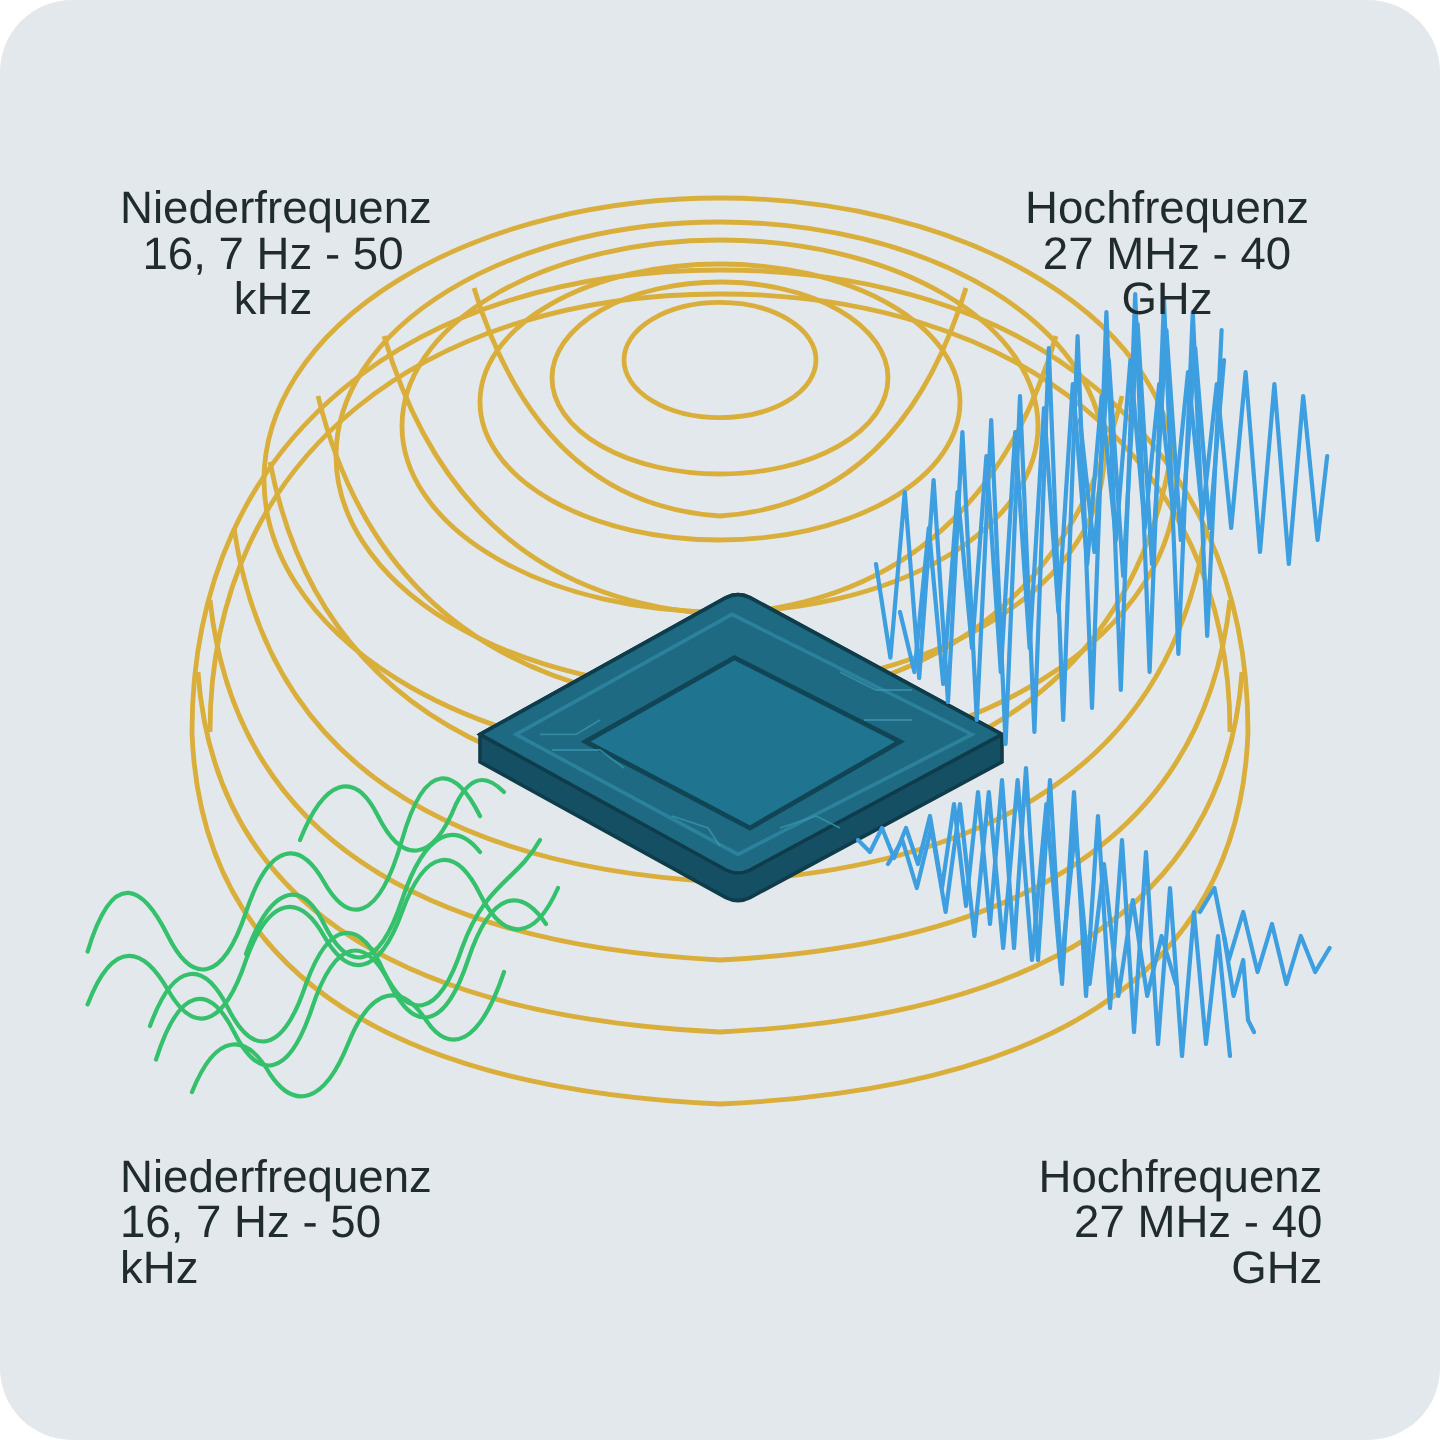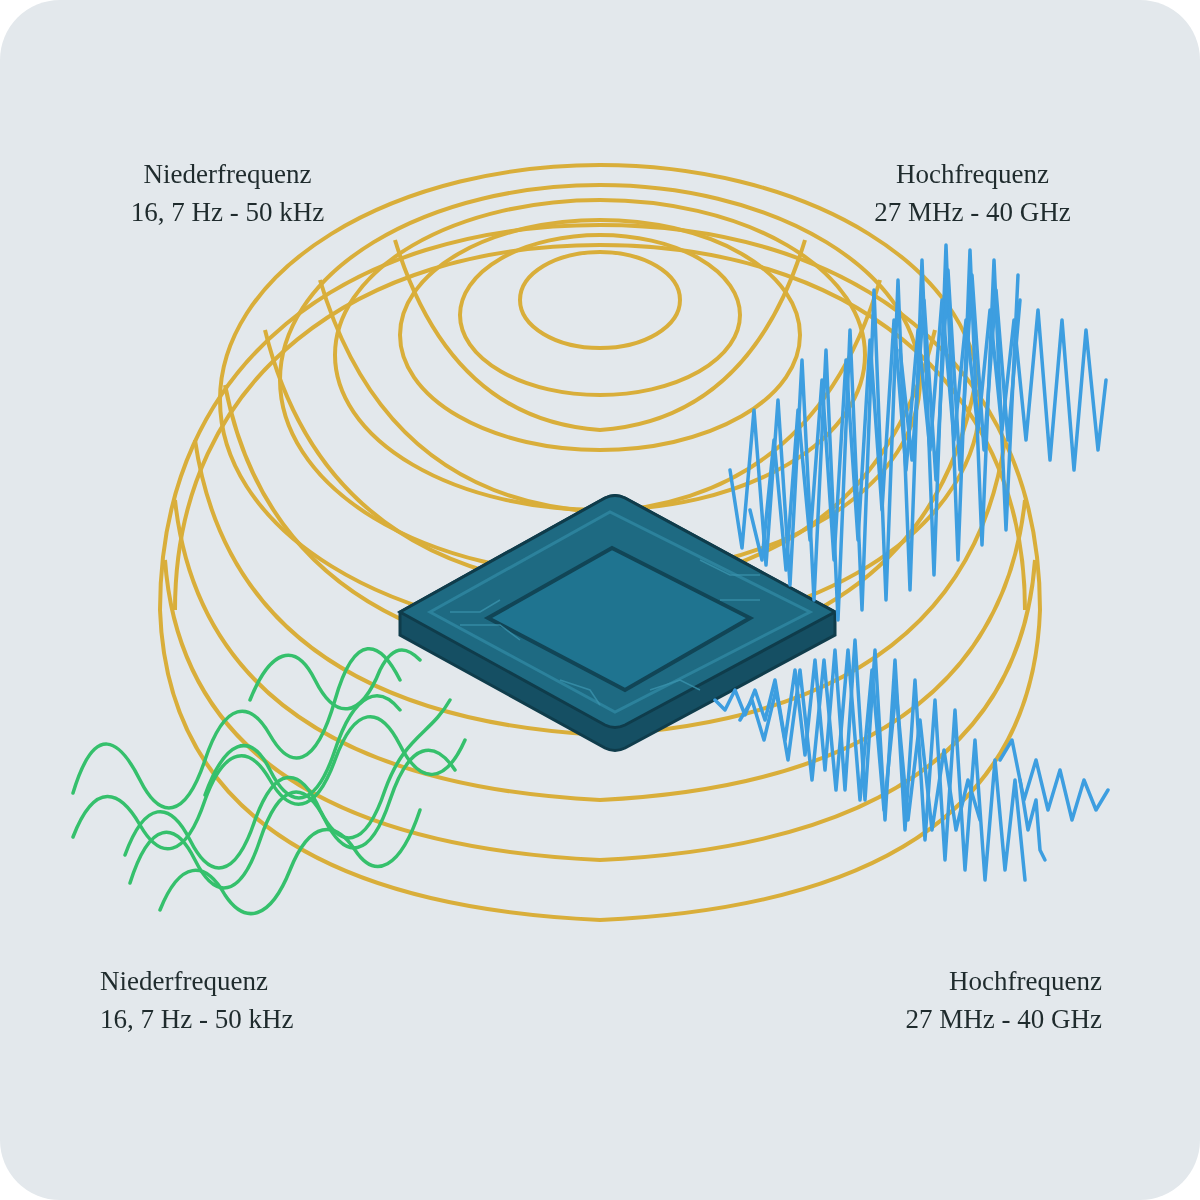--- a/index.html
+++ b/index.html
@@ -2,22 +2,22 @@
 <html><head>
   <meta charset="utf-8">
   <style>
     html, body { margin: 0; padding: 0; background: #ffffff; }
     body { width: 1200px; height: 1200px; overflow: hidden; }
     .card {
       position: absolute; left: 0; top: 0; width: 1200px; height: 1200px;
       background: #e3e8ec; border-radius: 60px; overflow: hidden;
     }
     .label {
-      position: absolute; font-family: Liberation Serif, serif;
-      color: #1f2b2d; font-size: 27px; line-height: 38px;
+      position: absolute; font-family: Liberation Sans, sans-serif;
+      color: #1f2b2d; font-size: 38px; line-height: 38px;
     }
     .label .l { display: block; }
     .tl { left: 100px; top: 155px; text-align: center; width: 255px; }
     .tr { left: 835px; top: 155px; text-align: center; width: 275px; }
     .bl { left: 100px; top: 962px; text-align: left; width: 280px; }
     .br { left: 830px; top: 962px; text-align: right; width: 272px; }
     svg.art { position: absolute; left: 0; top: 0; }
   </style>
 </head>
 <body>

